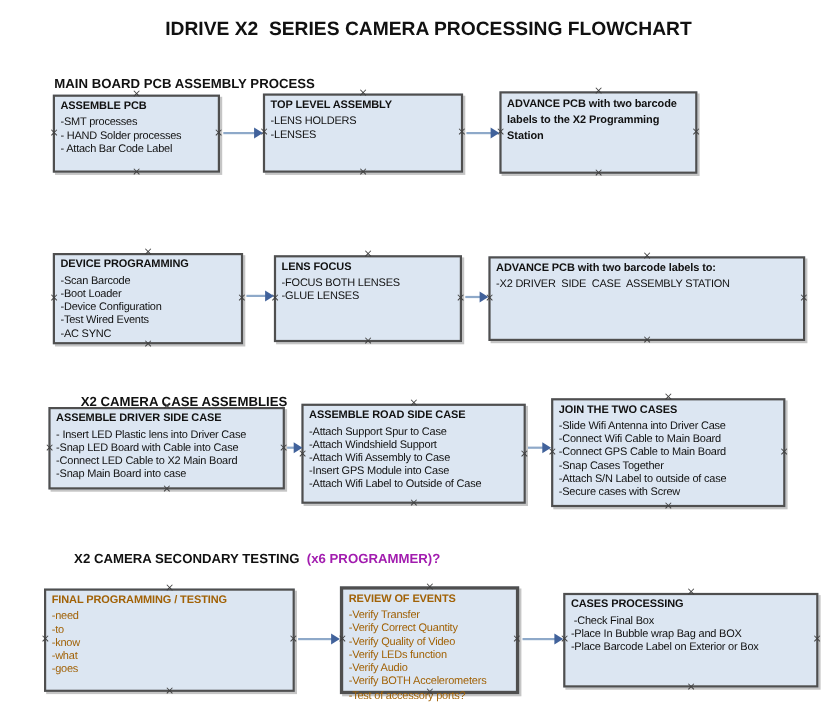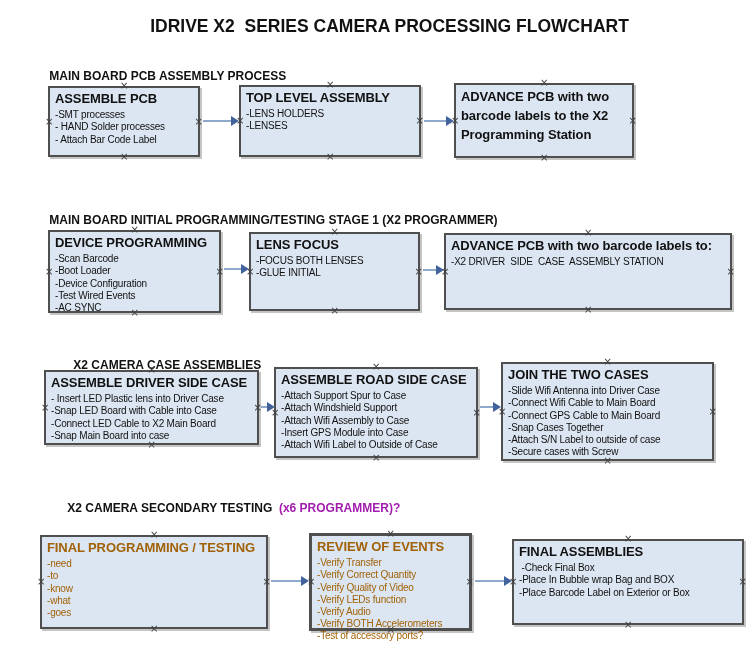--- a/index.html
+++ b/index.html
@@ -17,21 +17,21 @@
     position:absolute; font-size:12px; font-weight:bold; white-space:pre; color:#111;
   }
   .sec-heading .red-part { color:#a21caf; }
   .box {
     position:absolute; box-sizing:border-box; background:#dce6f2;
     border:2px solid #4f4f4f; box-shadow:2px 2px 0 rgba(150,150,150,.55);
     padding:3px 5px; overflow:visible;
   }
   .box.thick { border-width:3px; }
   .box-title {
-    font-size:13px; font-weight:bold; line-height:1.25; letter-spacing:-0.1px;
+    font-size:10px; font-weight:bold; line-height:1.25; letter-spacing:-0.1px;
     margin-bottom:2px; color:#111;
   }
   .box-item {
     font-size:10px; line-height:1.22; letter-spacing:-0.2px; white-space:pre; color:#111;
   }
   .box.red .box-title, .box.red .box-item { color:#a16207; }
   .cp {
     position:absolute; color:#3f3f3f; font-size:10px; line-height:1;
     font-family:"DejaVu Sans",sans-serif; pointer-events:none;
   }
@@ -82,39 +82,37 @@
       <span class="cp cp-l">×</span>
       <span class="cp cp-r">×</span>
     </div>
   <div class="arrow" style="left:187px; top:120px; width:33px;">
       <span class="ah"></span>
     </div>
   <div class="arrow" style="left:408px; top:120px; width:27px;">
       <span class="ah"></span>
     </div>
 
-  <div class="sec-heading" style="left:20px; top:199px;">
-    <span>MAIN BOARD INITIAL PROGRAMMING/TESTING STAGE 1 (X2 PROGRAMMER)</span></div>
 
   <div class="box" style="left:32px; top:230px; width:173px; height:83px;">
     <div class="box-title">DEVICE PROGRAMMING</div>
     <div class="box-item">-Scan Barcode</div>
     <div class="box-item">-Boot Loader</div>
     <div class="box-item">-Device Configuration</div>
     <div class="box-item">-Test Wired Events</div>
     <div class="box-item">-AC SYNC</div>
   <span class="cp cp-t">×</span>
       <span class="cp cp-b">×</span>
       <span class="cp cp-l">×</span>
       <span class="cp cp-r">×</span>
     </div>
   <div class="box" style="left:233px; top:232px; width:171px; height:79px;">
     <div class="box-title">LENS FOCUS</div>
     <div class="box-item">-FOCUS BOTH LENSES</div>
-    <div class="box-item">-GLUE INITIAL</div>
+    <div class="box-item">-GLUE LENSES</div>
   <span class="cp cp-t">×</span>
       <span class="cp cp-b">×</span>
       <span class="cp cp-l">×</span>
       <span class="cp cp-r">×</span>
     </div>
   <div class="box" style="left:428px; top:233px; width:288px; height:77px;">
     <div class="box-title">ADVANCE PCB with two barcode labels to:</div>
     <div class="box-item">-X2 DRIVER  SIDE  CASE  ASSEMBLY STATION</div>
   <span class="cp cp-t">×</span>
       <span class="cp cp-b">×</span>
@@ -198,21 +196,21 @@
     <div class="box-item">-Verify LEDs function</div>
     <div class="box-item">-Verify Audio</div>
     <div class="box-item">-Verify BOTH Accelerometers</div>
     <div class="box-item">-Test of accessory ports?</div>
   <span class="cp cp-t">×</span>
       <span class="cp cp-b">×</span>
       <span class="cp cp-l">×</span>
       <span class="cp cp-r">×</span>
     </div>
   <div class="box" style="left:496px; top:539px; width:232px; height:86px;">
-    <div class="box-title">FINAL ASSEMBLIES</div>
+    <div class="box-title">CASES PROCESSING</div>
     <div class="box-item"> -Check Final Box</div>
     <div class="box-item">-Place In Bubble wrap Bag and BOX</div>
     <div class="box-item">-Place Barcode Label on Exterior or Box</div>
   <span class="cp cp-t">×</span>
       <span class="cp cp-b">×</span>
       <span class="cp cp-l">×</span>
       <span class="cp cp-r">×</span>
     </div>
   <div class="arrow" style="left:255px; top:580px; width:35px;">
       <span class="ah"></span>

